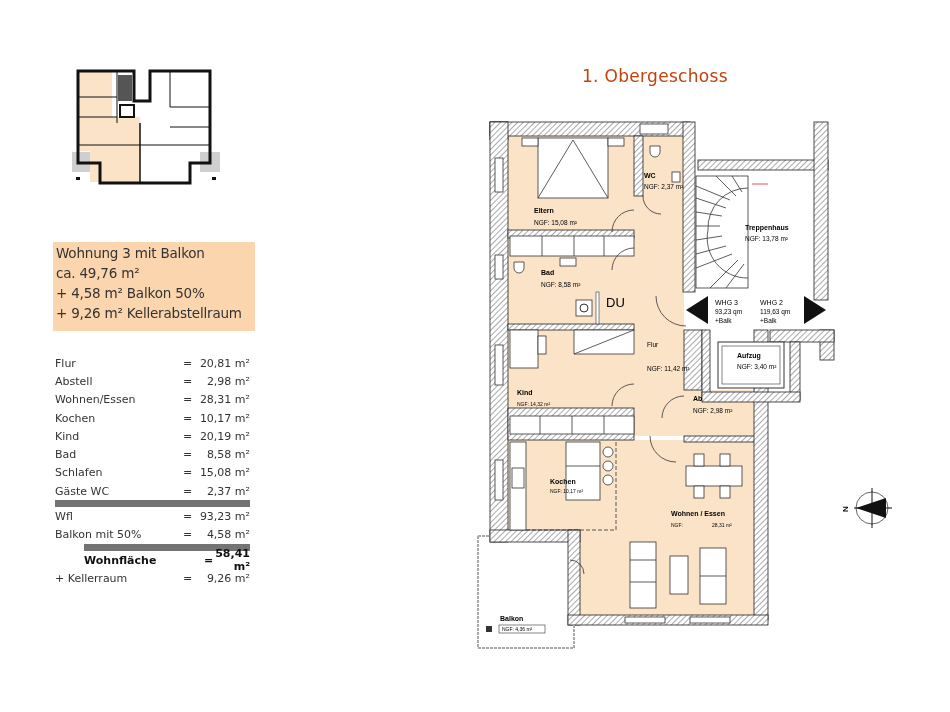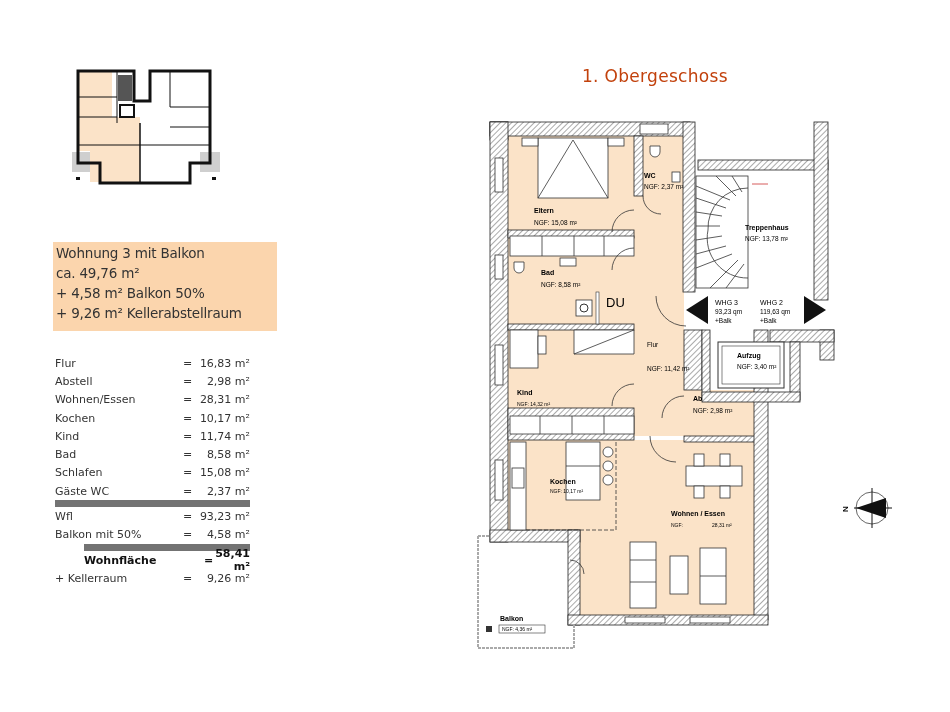--- a/index.html
+++ b/index.html
@@ -1,19 +1,19 @@
 <!DOCTYPE html>
 <html><head>
 <meta charset="utf-8">
 <style>
   html, body { margin:0; padding:0; background:#ffffff; }
   body { width:950px; height:712px; position:relative; overflow:hidden;
          font-family:"DejaVu Sans", "Liberation Sans", sans-serif; color:#222; }
   .thumb { position:absolute; left:72px; top:67px; width:150px; height:120px; }
-  .summary { position:absolute; left:53px; top:242px; width:224px; height:89px;
+  .summary { position:absolute; left:53px; top:242px; width:202px; height:89px;
              background:#fbd5ad; padding:1px 0 0 3px; box-sizing:border-box; }
   .summary div { font-size:13.5px; line-height:20px; color:#333; letter-spacing:-0.2px; }
   .areas { position:absolute; left:55px; top:354px; width:195px; }
   .row { display:flex; height:18.3px; align-items:center; font-size:11px; color:#333; }
   .row .lbl { width:128px; }
   .row .eq { width:12px; }
   .row .val { flex:1; text-align:right; }
   .row.line-above { border-top:7px solid #737373; }
   .row.bold { font-weight:bold; color:#111;margin-left:29px; }
   .title { position:absolute; left:582px; top:66px; font-size:17px; color:#c2410c; letter-spacing:0.3px; }
@@ -50,41 +50,41 @@
   <div>Wohnung 3 mit Balkon</div>
   <div>ca. 49,76 m²</div>
   <div>+ 4,58 m² Balkon 50%</div>
   <div>+ 9,26 m² Kellerabstellraum</div>
 </div>
 
 <div class="areas">
   <div class="row">
       <span class="lbl">Flur</span>
       <span class="eq">=</span>
-      <span class="val">16,83 m²</span>
+      <span class="val">20,81 m²</span>
     </div>
   <div class="row">
       <span class="lbl">Abstell</span>
       <span class="eq">=</span>
       <span class="val">2,98 m²</span>
     </div>
   <div class="row">
       <span class="lbl">Wohnen/Essen</span>
       <span class="eq">=</span>
       <span class="val">28,31 m²</span>
     </div>
   <div class="row">
       <span class="lbl">Kochen</span>
       <span class="eq">=</span>
       <span class="val">10,17 m²</span>
     </div>
   <div class="row">
       <span class="lbl">Kind</span>
       <span class="eq">=</span>
-      <span class="val">11,74 m²</span>
+      <span class="val">20,19 m²</span>
     </div>
   <div class="row">
       <span class="lbl">Bad</span>
       <span class="eq">=</span>
       <span class="val">8,58 m²</span>
     </div>
   <div class="row">
       <span class="lbl">Schlafen</span>
       <span class="eq">=</span>
       <span class="val">15,08 m²</span>

